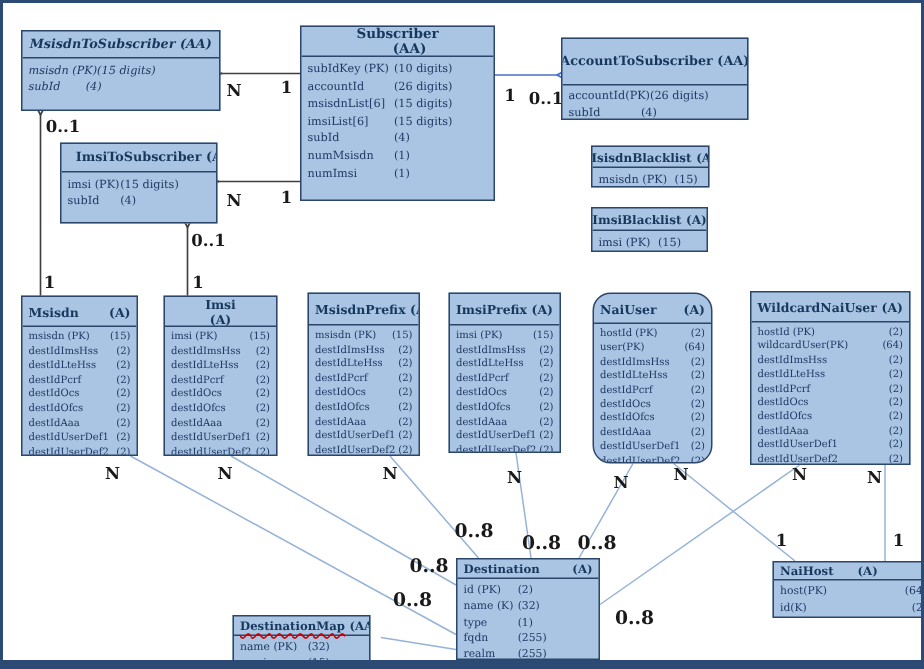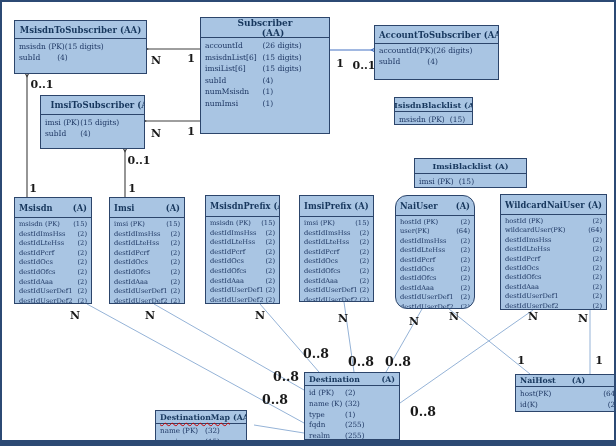--- a/index.html
+++ b/index.html
@@ -80,21 +80,21 @@
       <text x="396" y="364" text-anchor="middle" font-size="12.5" fill="#191919">0..8</text>
       <text x="531" y="318" text-anchor="middle" font-size="11" fill="#191919">N</text>
       <text x="421" y="414" text-anchor="middle" font-size="12.5" fill="#191919">0..8</text>
       <text x="452" y="318" text-anchor="middle" font-size="11" fill="#191919">N</text>
       <text x="519" y="362" text-anchor="middle" font-size="11" fill="#191919">1</text>
       <text x="581" y="320" text-anchor="middle" font-size="11" fill="#191919">N</text>
       <text x="597" y="362" text-anchor="middle" font-size="11" fill="#191919">1</text>
       <text x="317" y="437" text-anchor="middle" font-size="11" fill="#191919">0..1</text>
       <text x="334" y="437" text-anchor="middle" font-size="11" fill="#191919">1</text>
     </svg>
-    <div class="entity t-center" style="left: 12px; top: 18px; width: 133px; height: 54px;">
+    <div class="entity t-center" style="left: 12px; top: 18px; width: 133px; height: 54px; font-style: italic;">
       <div class="etitle" style="height: 18px; font-size: 8.5px;">
         <span class="nm">MsisdnToSubscriber</span>
         <span class="tag">(AA)</span>
       </div>
       <div class="efields" style="font-size: 7.5px; line-height: 11px;">
         <div class="frow">
           <span style="flex: 0 0 31%;">msisdn (PK)</span>
           <span>(15 digits)</span>
         </div>
         <div class="frow">
@@ -103,20 +103,24 @@
         </div>
       </div>
     </div>
     <div class="entity t-tab" style="left: 198px; top: 15px; width: 130px; height: 117px;">
       <div class="etitle" style="height: 20px; font-size: 9px; flex-direction: column;">
         <span class="nm">Subscriber</span>
         <span class="tag">(AA)</span>
       </div>
       <div class="efields" style="font-size: 7.5px; line-height: 11.6px;">
         <div class="frow">
+          <span style="flex: 0 0 48%;">subIdKey (PK)</span>
+          <span>(10 digits)</span>
+        </div>
+        <div class="frow">
           <span style="flex: 0 0 48%;">accountId</span>
           <span>(26 digits)</span>
         </div>
         <div class="frow">
           <span style="flex: 0 0 48%;">msisdnList[6]</span>
           <span>(15 digits)</span>
         </div>
         <div class="frow">
           <span style="flex: 0 0 48%;">imsiList[6]</span>
           <span>(15 digits)</span>
@@ -129,21 +133,21 @@
           <span style="flex: 0 0 48%;">numMsisdn</span>
           <span>(1)</span>
         </div>
         <div class="frow">
           <span style="flex: 0 0 48%;">numImsi</span>
           <span>(1)</span>
         </div>
       </div>
     </div>
     <div class="entity t-center" style="left: 372px; top: 23px; width: 125px; height: 55px;">
-      <div class="etitle" style="height: 18px; font-size: 8.5px; justify-content: space-between;">
+      <div class="etitle" style="height: 31px; font-size: 8.5px;">
         <span class="nm">AccountToSubscriber</span>
         <span class="tag">(AA)</span>
       </div>
       <div class="efields" style="font-size: 7.5px; line-height: 10.5px;">
         <div class="frow">
           <span style="flex: 0 0 42%;">accountId(PK)</span>
           <span>(26 digits)</span>
         </div>
         <div class="frow">
           <span style="flex: 0 0 42%;">subId</span>
@@ -172,21 +176,21 @@
         <span class="nm">MsisdnBlacklist</span>
         <span class="tag">(A)</span>
       </div>
       <div class="efields" style="font-size: 7.5px; line-height: 12px;">
         <div class="frow">
           <span>msisdn (PK)</span>
           <span style="margin-left: 5px;">(15)</span>
         </div>
       </div>
     </div>
-    <div class="entity t-center" style="left: 392px; top: 156px; width: 113px; height: 30px; margin-left: 20px;">
+    <div class="entity t-center" style="left: 392px; top: 136px; width: 78px; height: 30px;">
       <div class="etitle" style="height: 15px; font-size: 8px;">
         <span class="nm">ImsiBlacklist</span>
         <span class="tag">(A)</span>
       </div>
       <div class="efields" style="font-size: 7.5px; line-height: 12px;">
         <div class="frow">
           <span>imsi (PK)</span>
           <span style="margin-left: 5px;">(15)</span>
         </div>
       </div>
@@ -229,21 +233,21 @@
           <span>destIdUserDef1</span>
           <span style="margin-left: auto;">(2)</span>
         </div>
         <div class="frow">
           <span>destIdUserDef2</span>
           <span style="margin-left: auto;">(2)</span>
         </div>
       </div>
     </div>
     <div class="entity t-between" style="left: 107px; top: 195px; width: 76px; height: 107px;">
-      <div class="etitle" style="height: 20px; font-size: 8.3px;">
+      <div class="etitle" style="height: 20px; font-size: 8.3px; flex-direction: column;">
         <span class="nm">Imsi</span>
         <span class="tag">(A)</span>
       </div>
       <div class="efields" style="font-size: 6.7px; line-height: 9.6px;">
         <div class="frow">
           <span>imsi (PK)</span>
           <span style="margin-left: auto;">(15)</span>
         </div>
         <div class="frow">
           <span>destIdImsHss</span>

